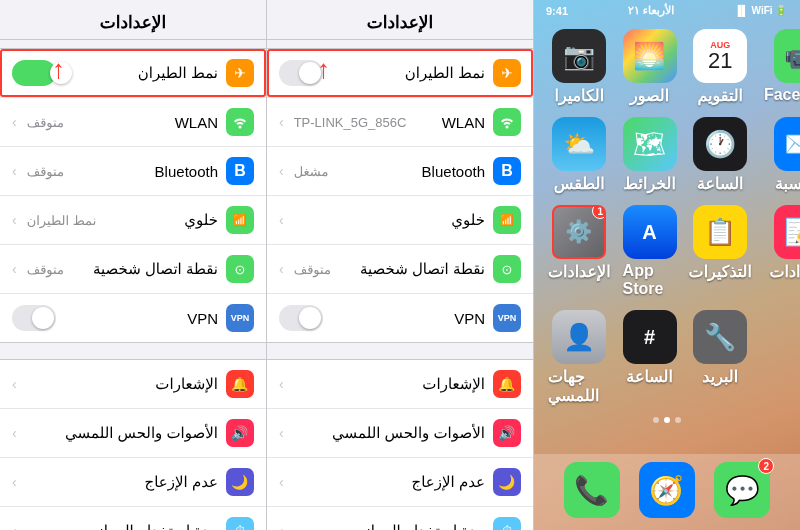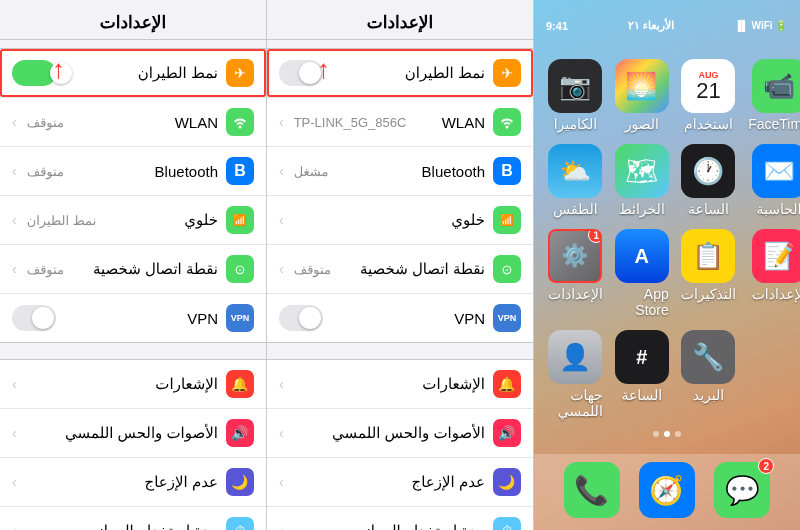--- a/index.html
+++ b/index.html
@@ -138,21 +138,21 @@
       height: 530px;
       position: relative;
       overflow: hidden;
       background: linear-gradient(160deg, #7ecbee 0%, #9bb8d8 30%, #c4a882 60%, #d4956b 80%, #c47a50 100%);
     }
 
     .home-status-bar {
       display: flex;
       justify-content: space-between;
       align-items: center;
-      padding: 19px 12px;
+      padding: 4px 12px;
       font-size: 11px;
       color: #fff;
       font-weight: 600;
     }
     .status-icons { display: flex; gap: 3px; align-items: center; }
 
     .app-grid {
       display: grid;
       grid-template-columns: repeat(4, 1fr);
       gap: 12px;
@@ -174,25 +174,26 @@
       display: flex;
       align-items: center;
       justify-content: center;
       font-size: 26px;
       color: #fff;
       position: relative;
       overflow: hidden;
     }
 
     .app-label {
-      font-size: 14px;
+      font-size: 16px;
       color: #fff;
       text-shadow: 0 1px 2px rgba(0,0,0,0.5);
-      text-align: right;
+      text-align: left;
       direction: rtl;
+      font-weight: bold;
     }
 
     .badge {
       position: absolute;
       top: -4px;
       right: -4px;
       background: #ff3b30;
       color: #fff;
       font-size: 10px;
       font-weight: 700;
@@ -558,21 +559,21 @@
       <div class="app-icon app-photos">🌅</div>
       <span class="app-label">الصور</span>
     </div>
     <div class="app-icon-wrapper">
       <div class="app-icon" style="background:#fff;">
         <div class="calendar-icon-inner">
           <span class="cal-month">AUG</span>
           <span class="cal-day">21</span>
         </div>
       </div>
-      <span class="app-label">استخدام</span>
+      <span class="app-label">التقويم</span>
     </div>
     <div class="app-icon-wrapper">
       <div class="app-icon app-facetime">📹</div>
       <span class="app-label">FaceTime</span>
     </div>
 
     <div class="app-icon-wrapper">
       <div class="app-icon app-weather">⛅</div>
       <span class="app-label">الطقس</span>
     </div>

